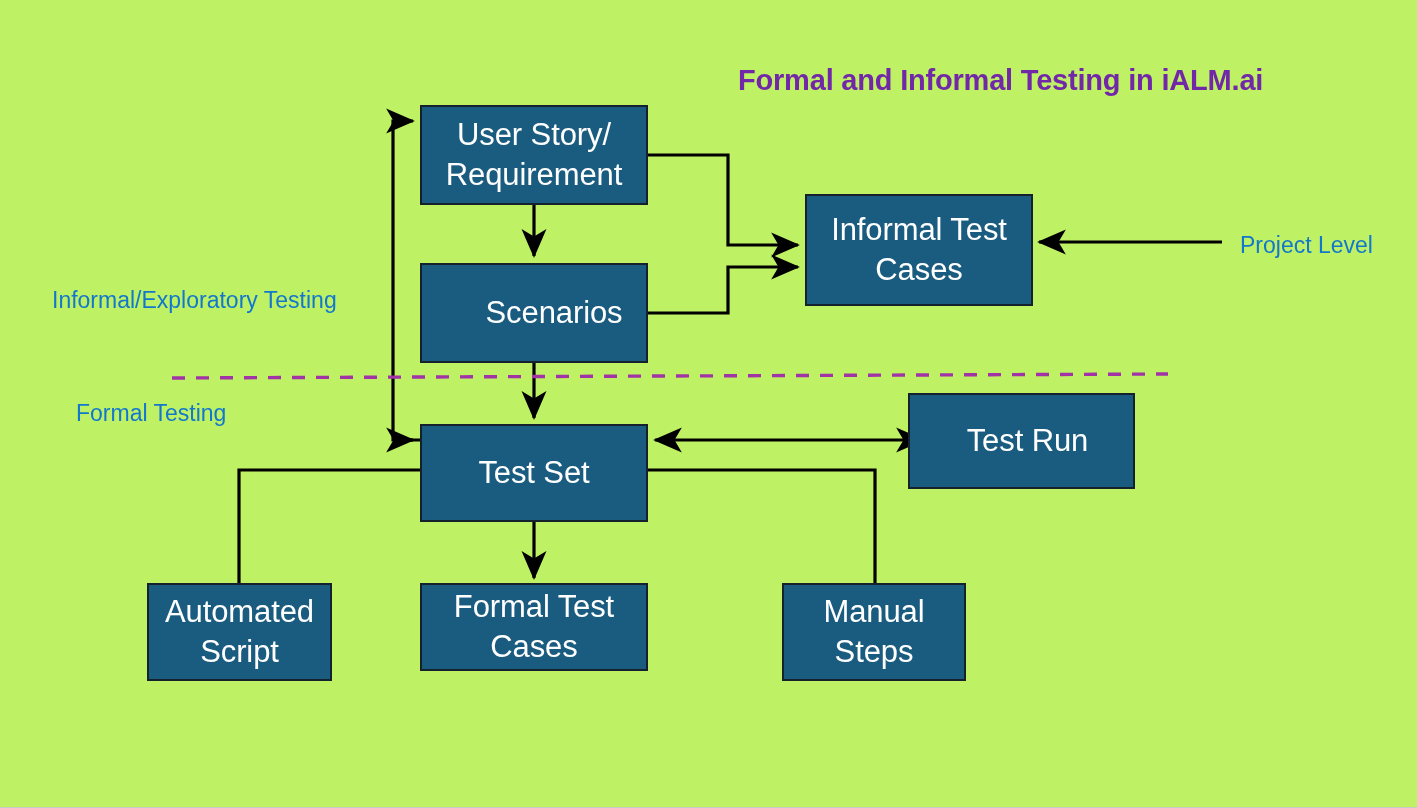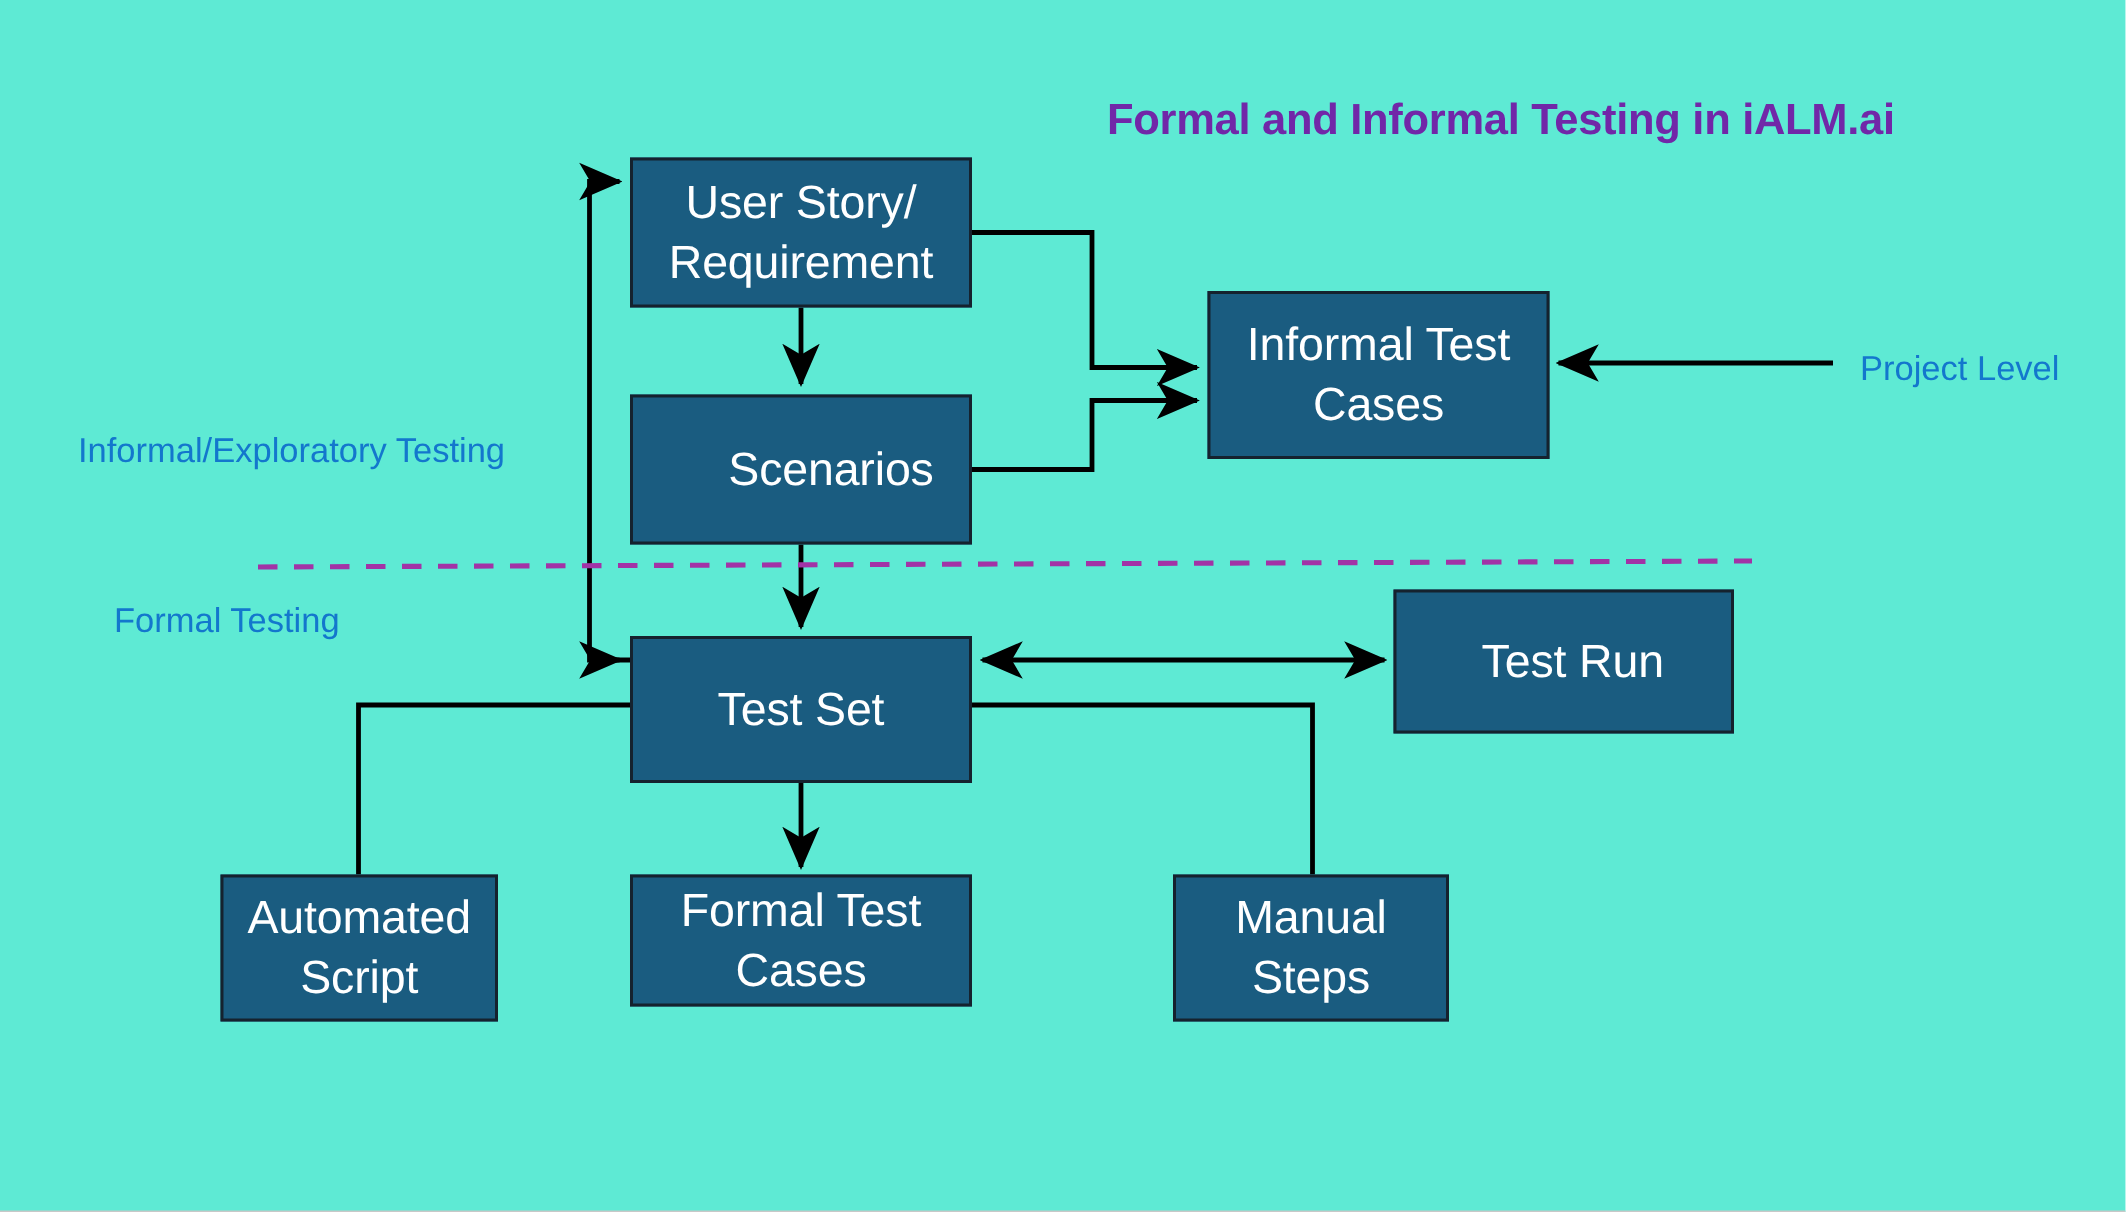--- a/index.html
+++ b/index.html
@@ -7,21 +7,21 @@
     padding: 0;
     background: #ffffff;
   }
   body {
     font-family: "Liberation Sans", sans-serif;
   }
   #canvas {
     position: relative;
     width: 1417px;
     height: 808px;
-    background: #5eead4;
+    background: #bef264;
     overflow: hidden;
     border-bottom: 1px solid #c8c8c8;
     box-sizing: border-box;
   }
   #svg-layer {
     position: absolute;
     left: 0;
     top: 0;
     width: 1417px;
     height: 808px;
@@ -138,21 +138,21 @@
       <span>Cases</span>
     </div>
   </div>
 
   <div class="node" style="left:420px; top:424px; width:228px; height:98px;">
     <div>
       <span>Test Set</span>
     </div>
   </div>
 
-  <div class="node" style="left:929px; top:393px; width:227px; height:96px;padding-left:12px;">
+  <div class="node" style="left:908px; top:393px; width:227px; height:96px;padding-left:12px;">
     <div>
       <span>Test Run</span>
     </div>
   </div>
 
   <div class="node" style="left:147px; top:583px; width:185px; height:98px;">
     <div>
       <span>Automated</span>
       <span>Script</span>
     </div>

